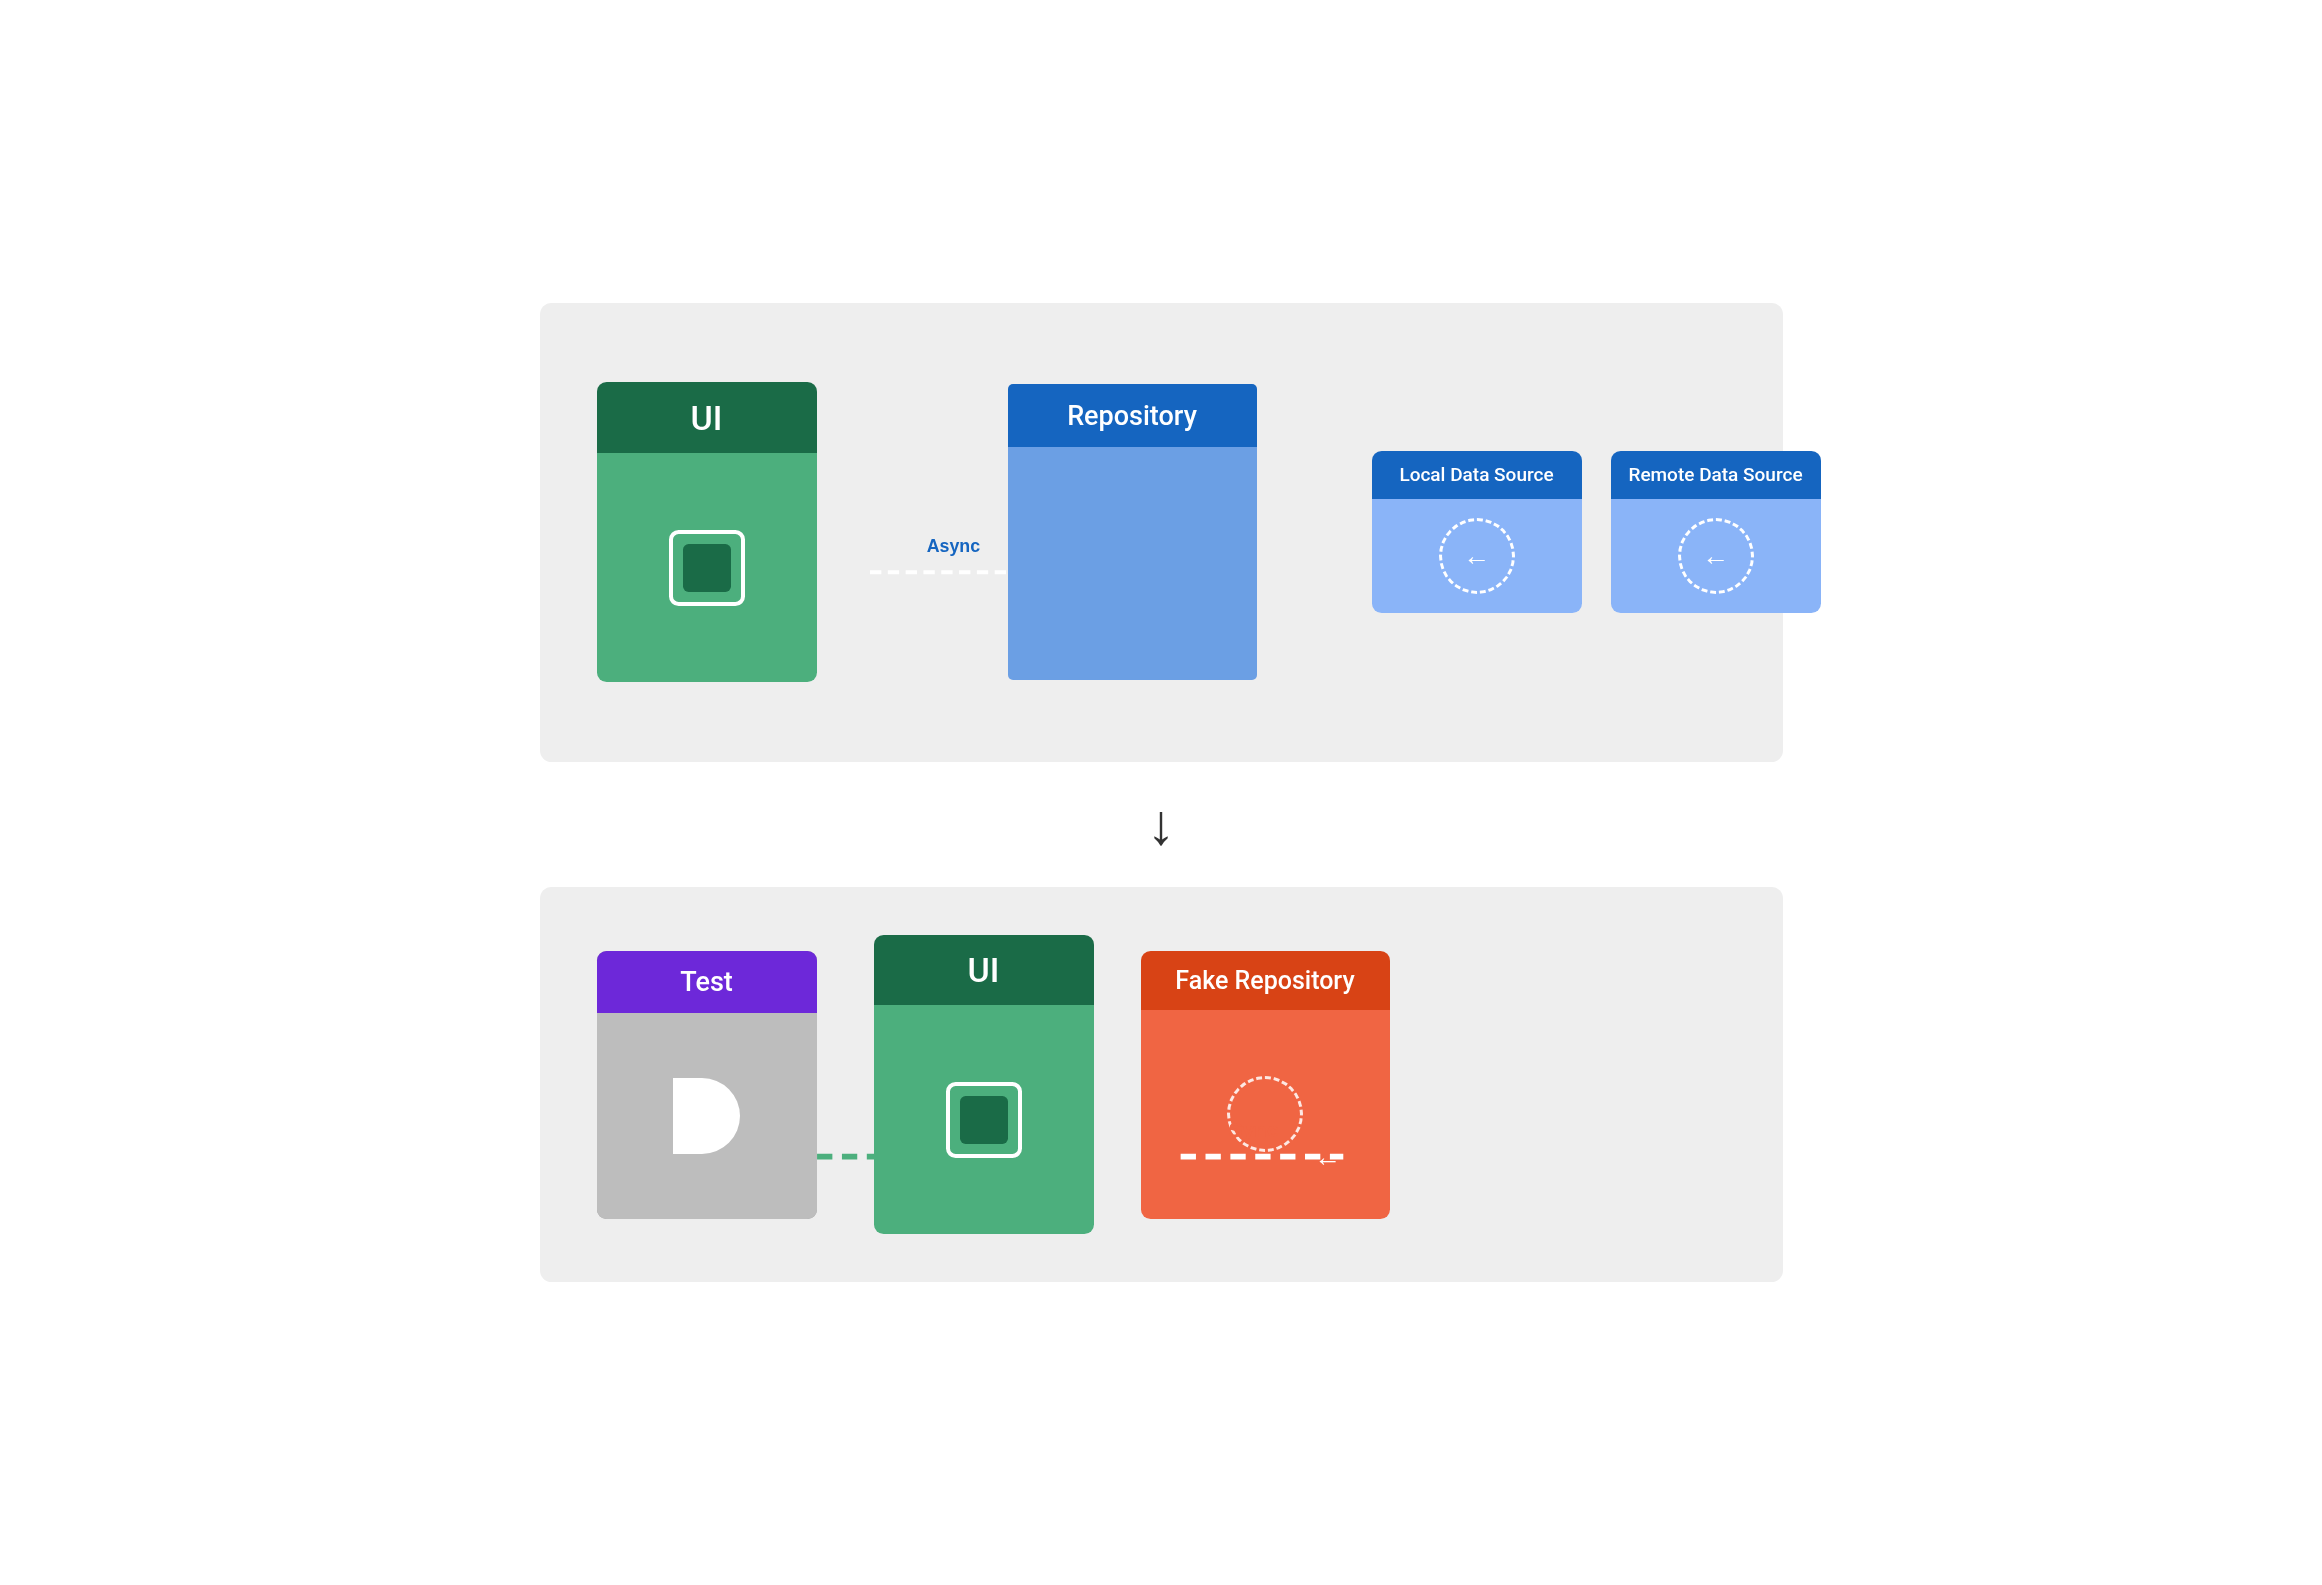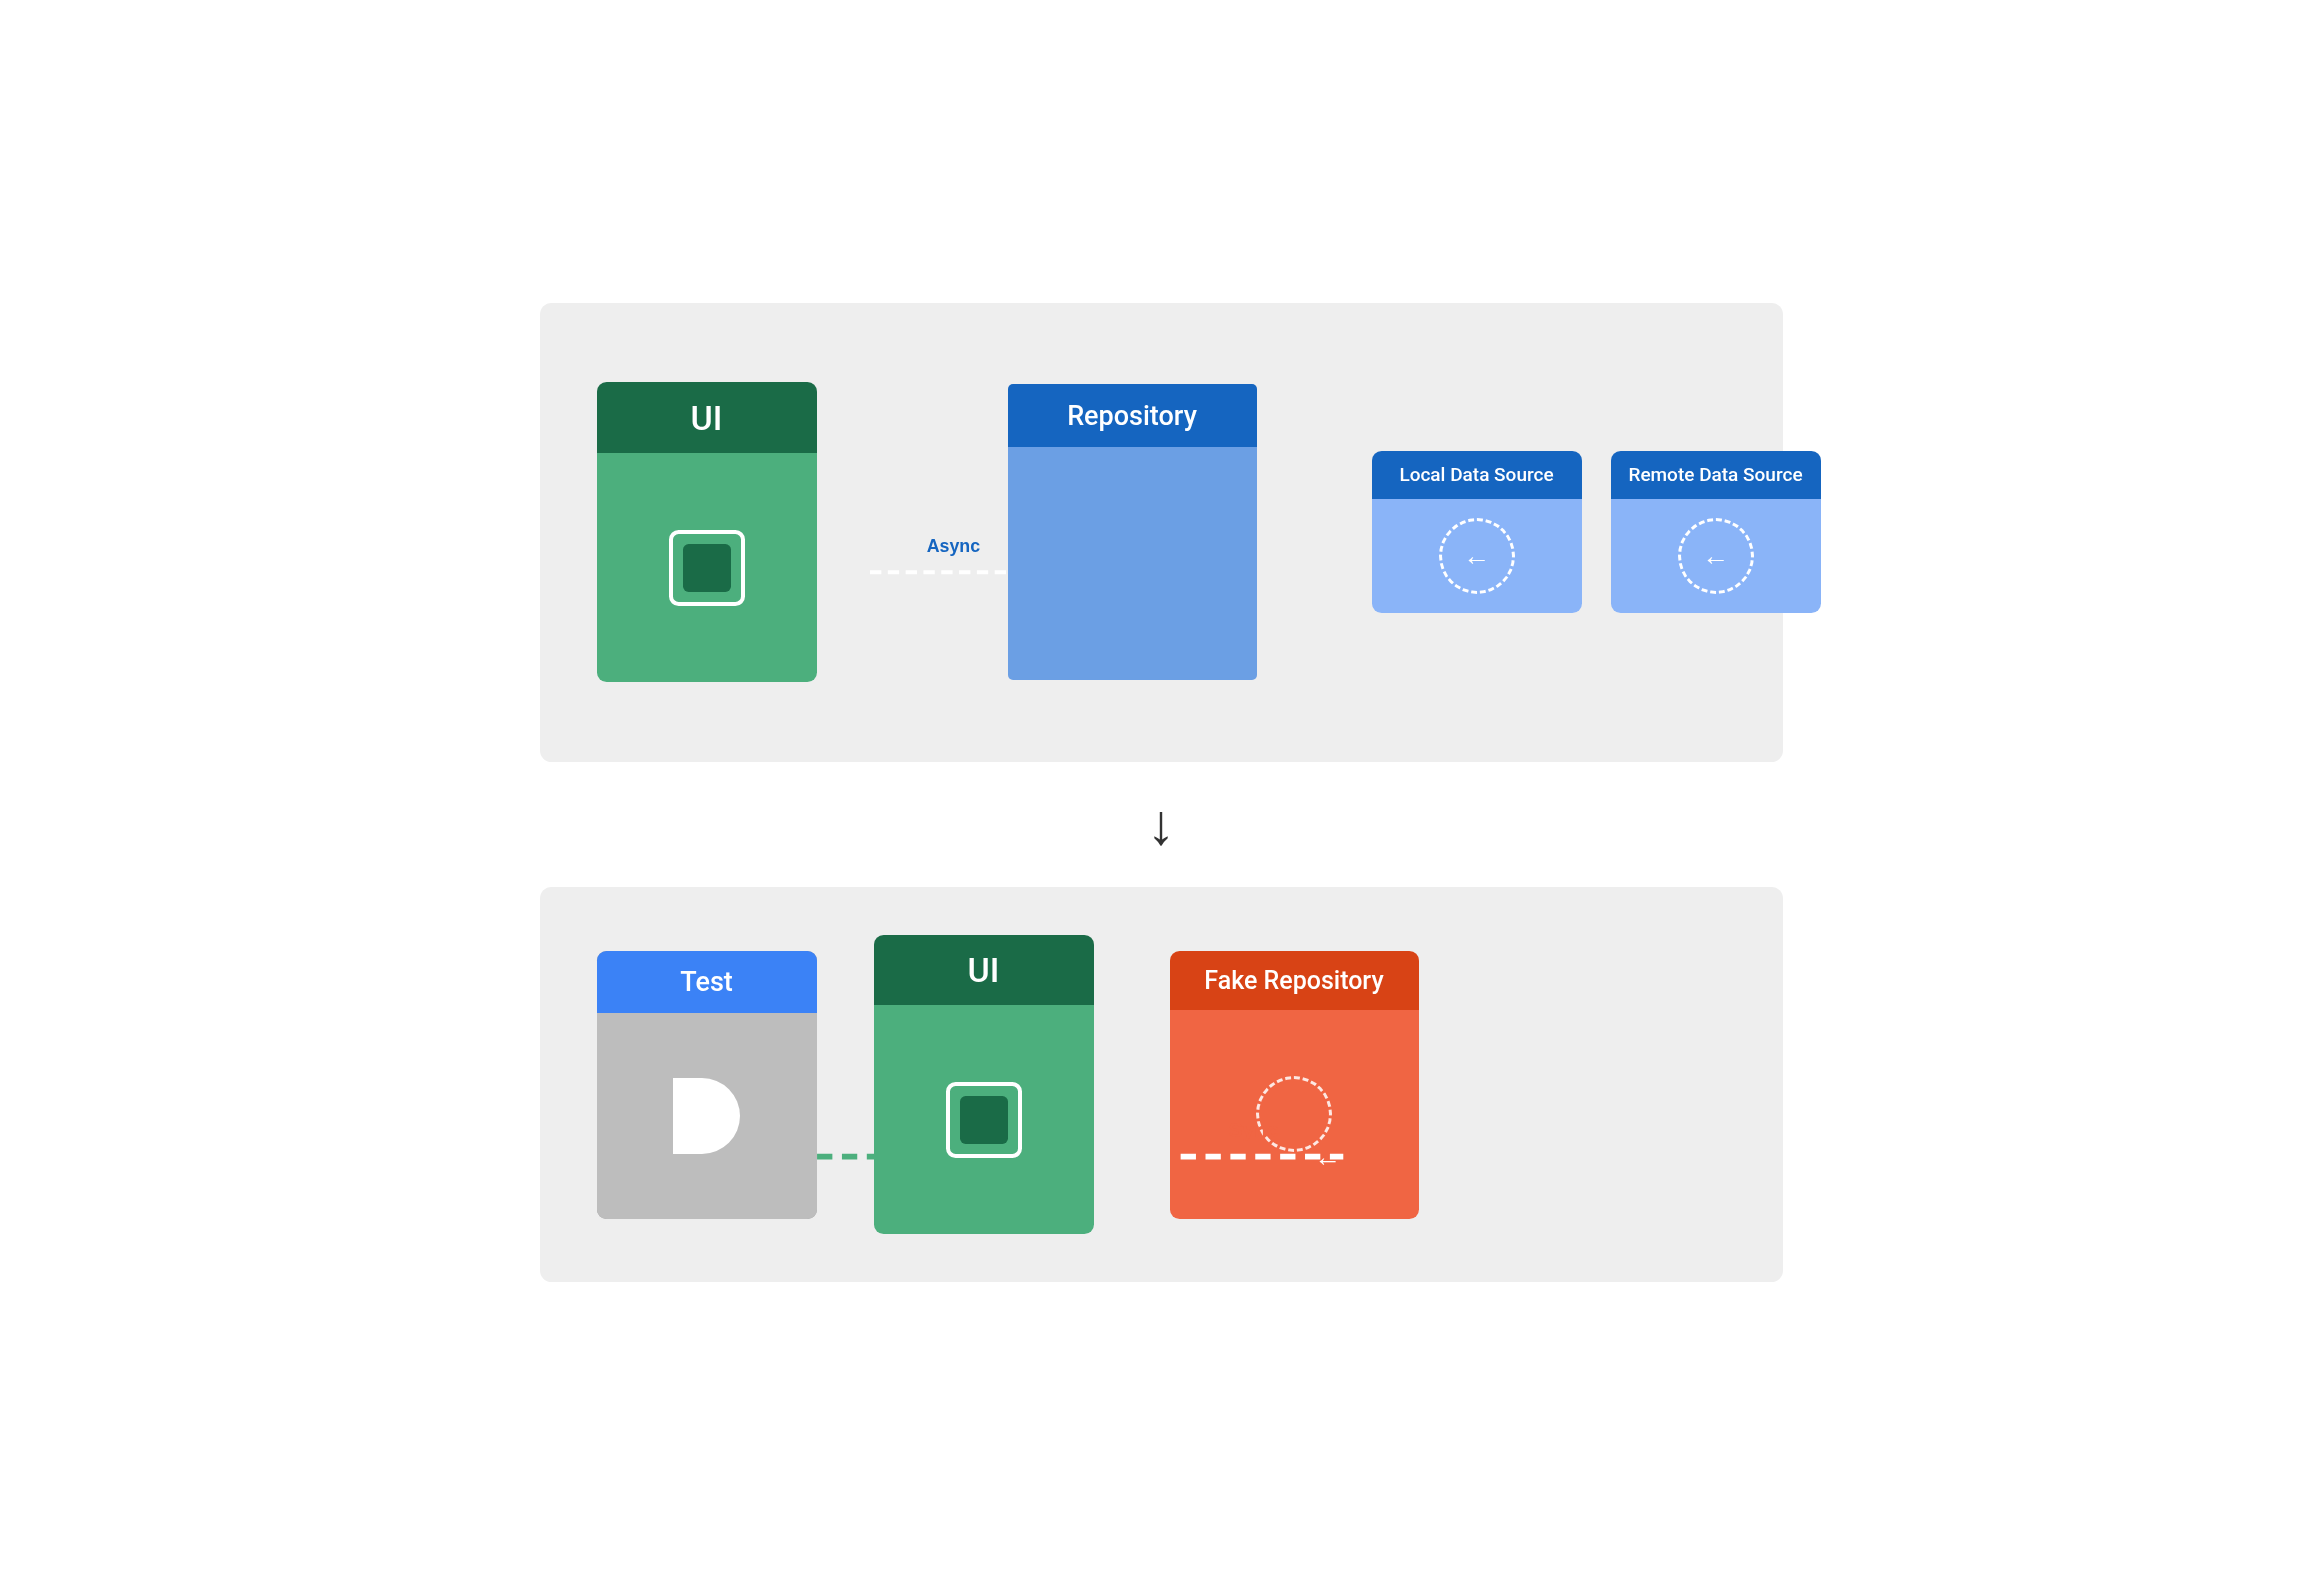--- a/index.html
+++ b/index.html
@@ -202,21 +202,21 @@
       flex-direction: column;
       border-radius: 9.6px;
       overflow: hidden;
       width: 220px;
       min-height: 268px;
       flex-shrink: 0;
       background: #9e9e9e;
     }
 
     .test-box-header {
-      background: #3b82f6;
+      background: #6d28d9;
       color: white;
       font-size: 27px;
       font-weight: 500;
       text-align: center;
       padding: 15.3px 0;
     }
 
     .test-box-body {
       background: #bdbdbd;
       flex: 1;
@@ -239,21 +239,21 @@
 
     
     .fake-repo-box {
       display: flex;
       flex-direction: column;
       border-radius: 9.6px;
       overflow: hidden;
       width: 249px;
       min-height: 268px;
       flex-shrink: 0;
-      margin-left: 76px;
+      margin-left: 47px;
     }
 
     .fake-repo-header {
       background: #d84315;
       color: white;
       font-size: 25px;
       font-weight: 500;
       text-align: center;
       padding: 15.3px 0;
     }

